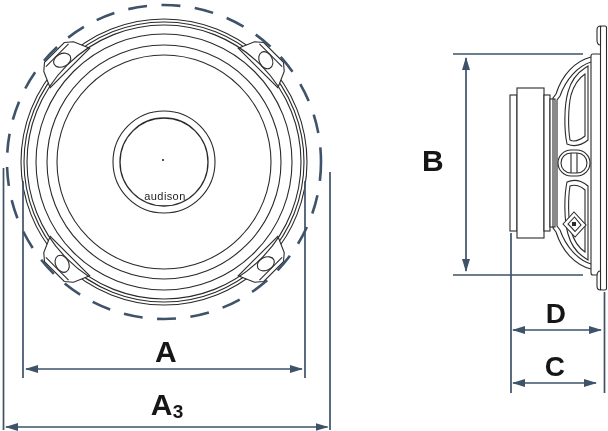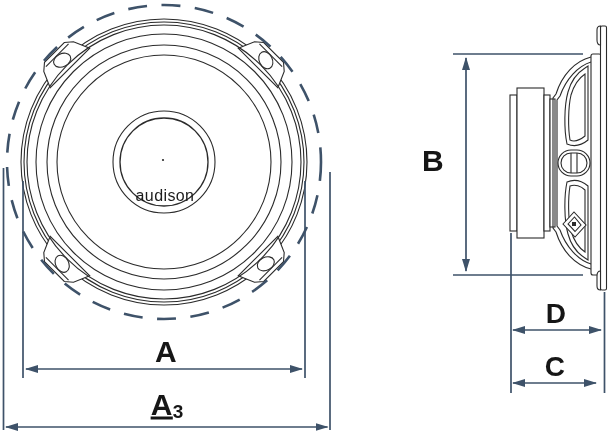--- a/index.html
+++ b/index.html
@@ -10,21 +10,21 @@
   svg{position:absolute;left:0;top:0;}
   .dim-label{
     position:absolute;transform:translate(-50%,-50%);
     font-weight:bold;font-size:30px;color:#161616;line-height:1;
     letter-spacing:0.5px;white-space:nowrap;
   }
   .dim-label .sub{font-size:19px;vertical-align:-3px;letter-spacing:0;}
   .dim-label.small{font-size:28px;}
   .brand{
     position:absolute;transform:translate(-50%,-50%);
-    font-size:16px;color:#1c1c1c;letter-spacing:0.4px;line-height:1;
+    font-size:11px;color:#1c1c1c;letter-spacing:0.4px;line-height:1;
   }
 </style>
 </head>
 <body>
 
 <div class="stage">
 
 <svg width="608" height="431" viewBox="0 0 608 431">
   <defs>
     <marker id="arrL" markerWidth="13" markerHeight="8" refX="1" refY="4" orient="auto" markerUnits="userSpaceOnUse">
@@ -140,21 +140,21 @@
       <path d="M511,233 L511,393"></path>
       <path d="M604.5,292 L604.5,393"></path>
       <line x1="513" y1="330" x2="601" y2="330" marker-start="url(#arrL)" marker-end="url(#arrR)"></line>
       <line x1="513" y1="383" x2="596" y2="383" marker-start="url(#arrL)" marker-end="url(#arrR)"></line>
     </g>
   </g>
 </svg>
 
 <div class="dim-label" style="left:166px;top:352px;">A</div>
 
-<div class="dim-label" style="left:167px;top:405px;text-decoration:underline;"><span>A</span><span class="sub">3</span></div>
+<div class="dim-label" style="left:167px;top:405px;"><span>A</span><span class="sub">3</span></div>
 
 <div class="dim-label" style="left:433px;top:161px;">B</div>
 
 <div class="dim-label small" style="left:556px;top:314px;">D</div>
 
 <div class="dim-label small" style="left:555px;top:367px;">C</div>
 
 <div class="brand" style="left:165px;top:196px;">audison</div>
 
 </div>

